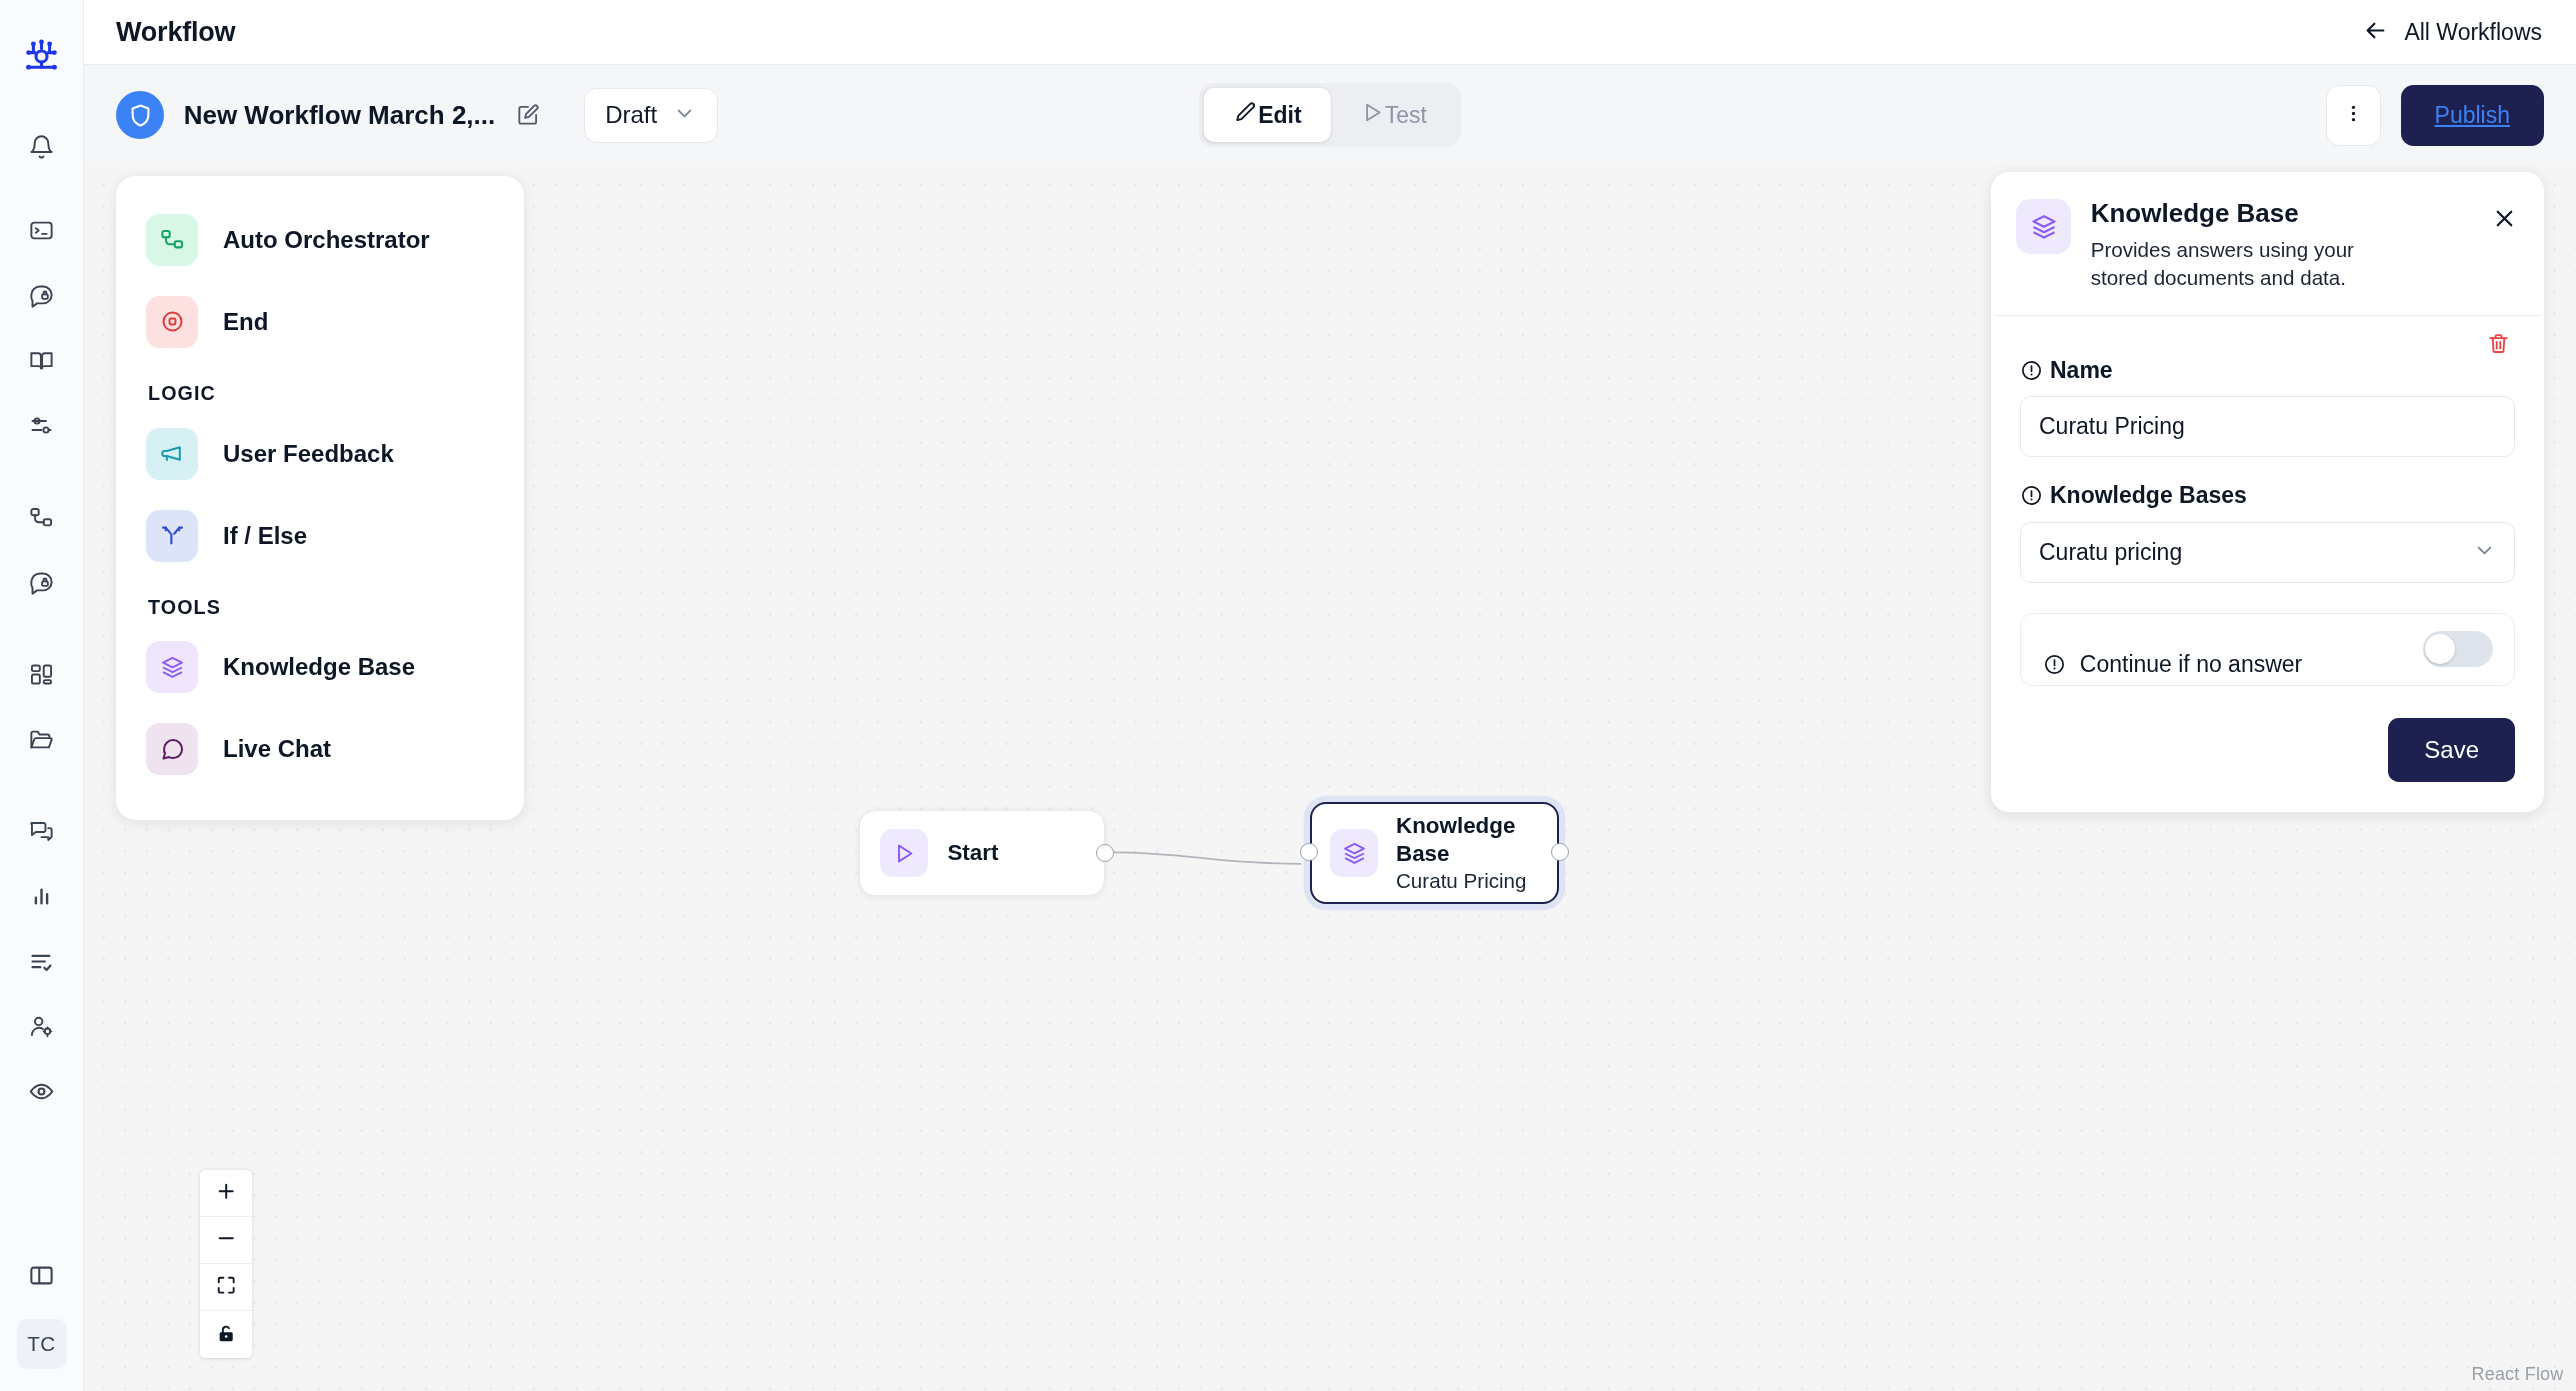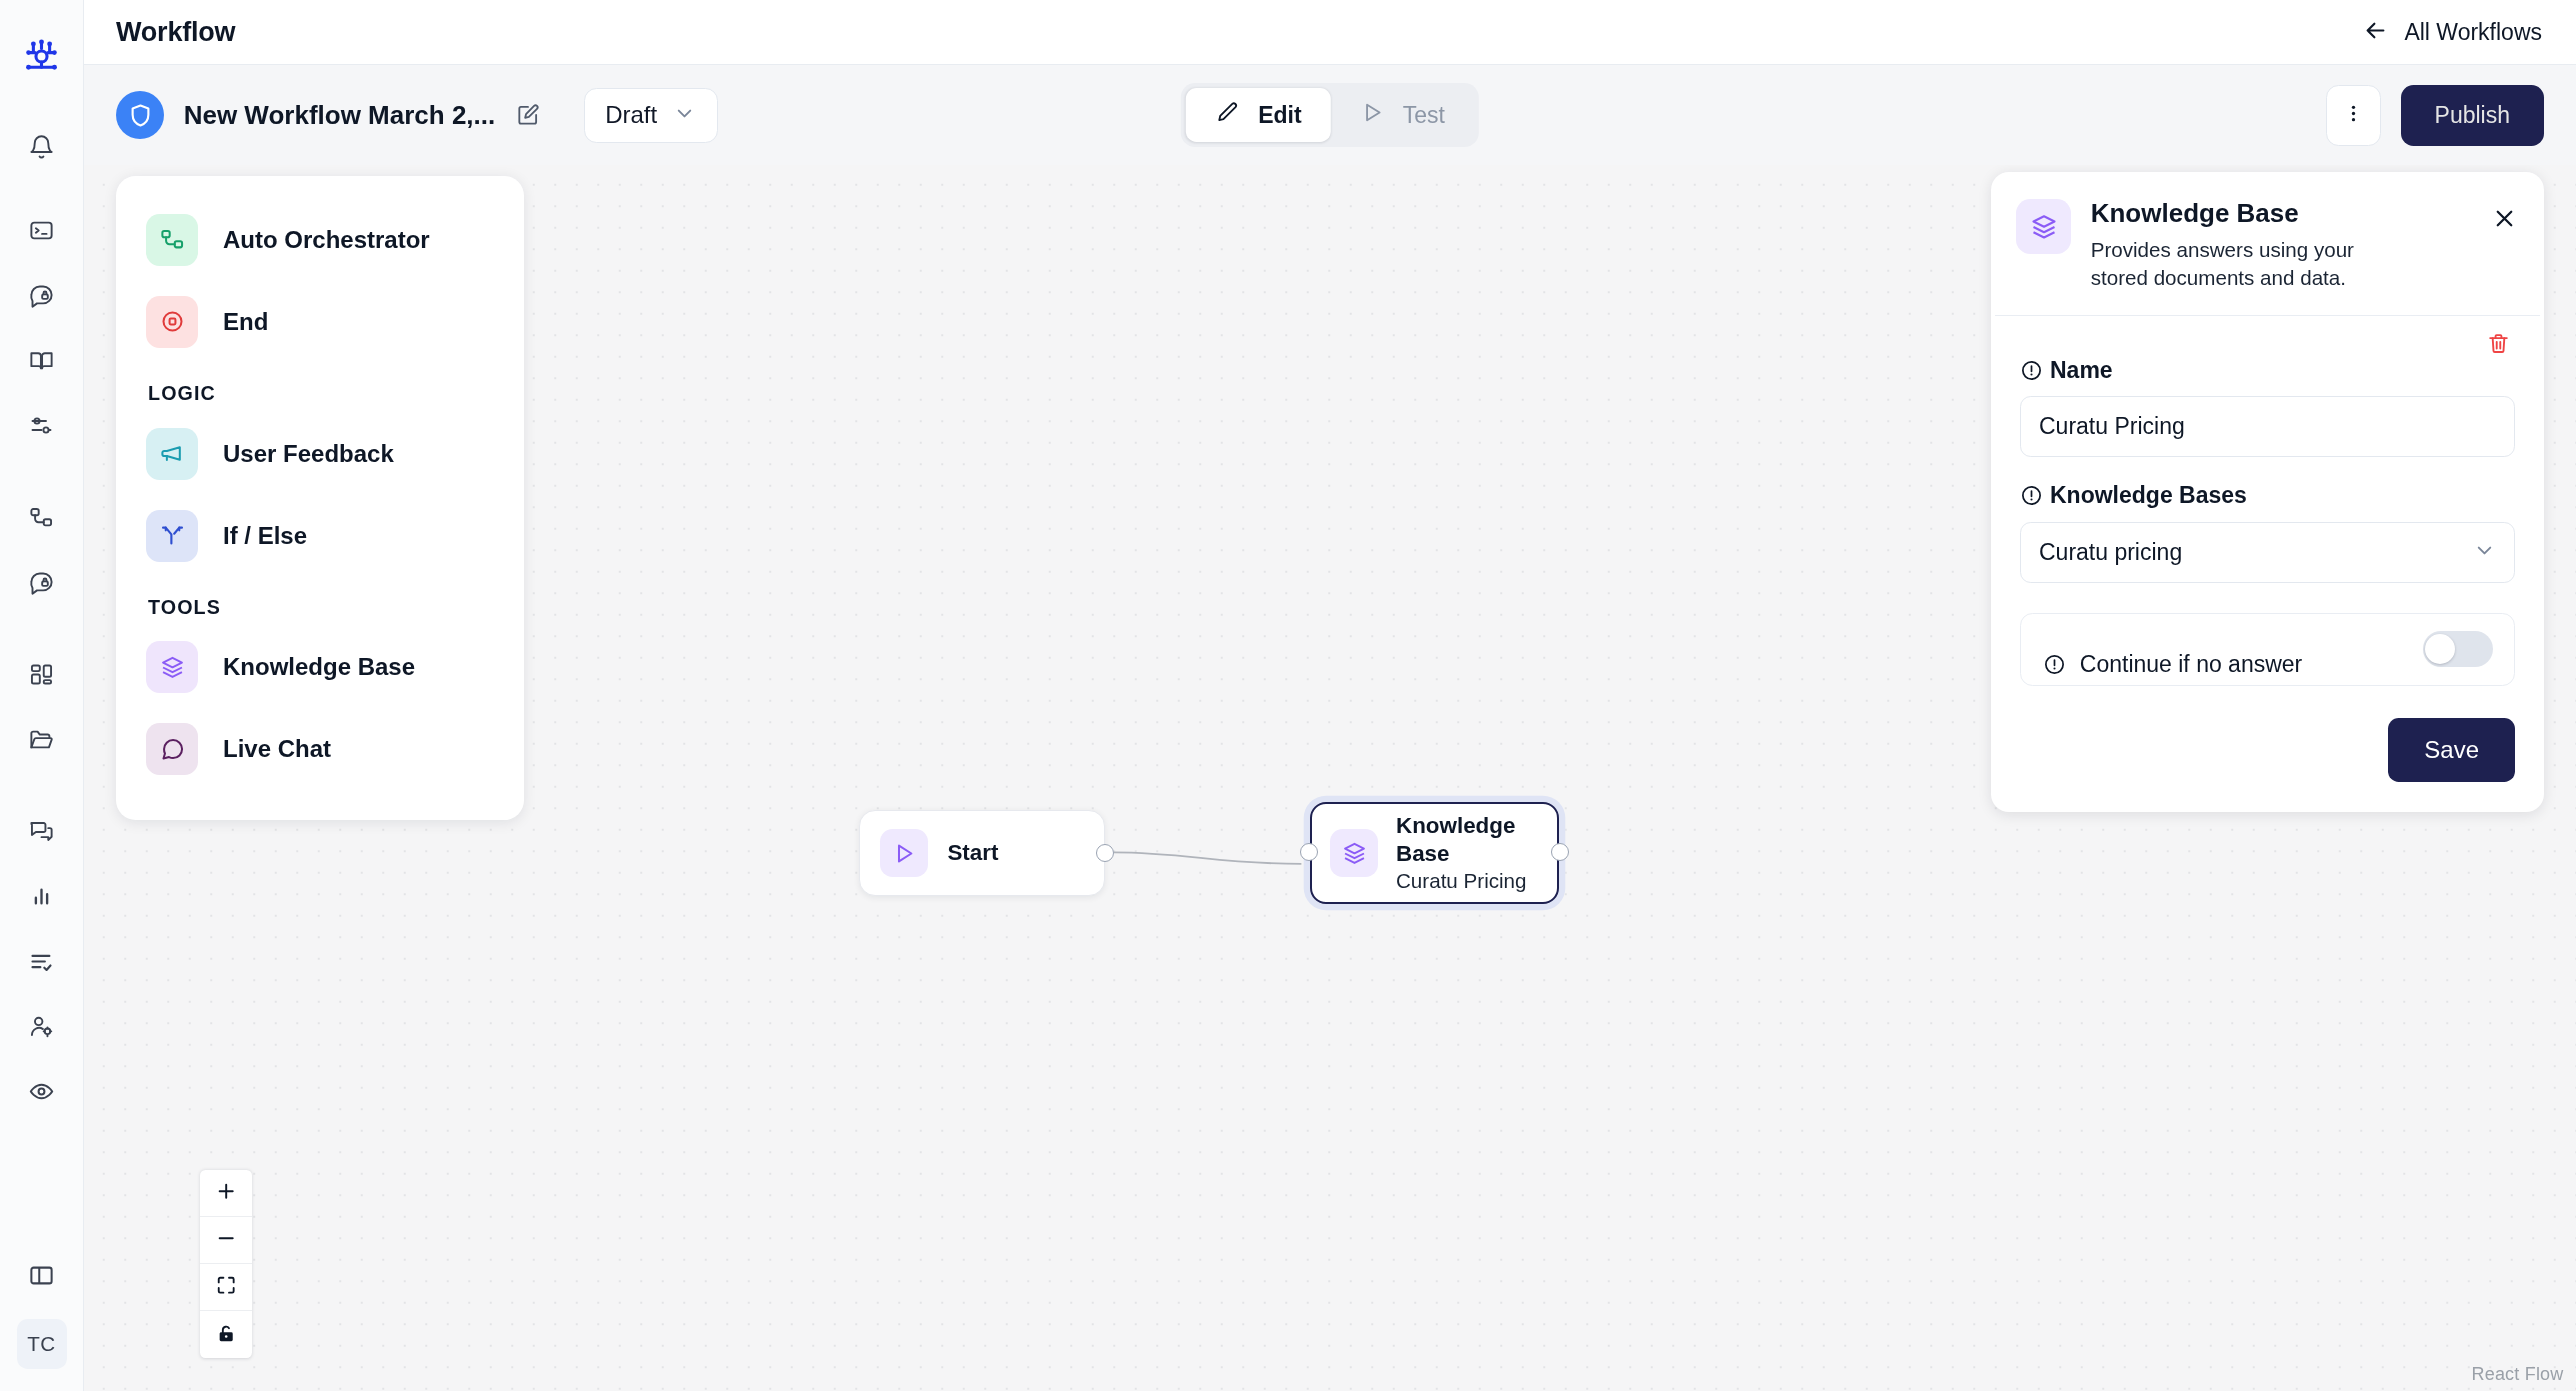--- a/index.html
+++ b/index.html
@@ -79,21 +79,21 @@
   .status-select .lbl { font-size: 24px; color: #111827; }
   .status-select svg { width: 23px; height: 23px; color: #7a8699; }
 
   .segmented {
     position: absolute; left: 50%; transform: translateX(-50%);
     height: 64px; background: #eceef2; border-radius: 14.3px;
     display: flex; align-items: center; padding: 5.4px;
   }
   .seg {
     height: 54px; border-radius: 10.7px; padding: 0 29px;
-    display: flex; align-items: center; gap: 18px; cursor: pointer;
+    display: flex; align-items: center; gap: 0; cursor: pointer;
     font-size: 23px; color: #8c96a6;
   }
   .seg svg { width: 25px; height: 25px; }
   .seg.active { background: #ffffff; color: #0e1726; font-weight: bold;
                  box-shadow: 0 0.9px 2.7px rgba(16,24,40,.12); }
 
   .tb-right { margin-left: auto; display: flex; align-items: center; gap: 19.7px; }
   .ai-assistant {
     height: 61px; background: #fff; border: 0.9px solid #e3e8ef; border-radius: 12.5px;
     display: flex; align-items: center; gap: 16px; padding: 0 16px 0 23px; cursor: pointer;
@@ -103,22 +103,22 @@
   .beta-pill {
     background: #e8edf7; color: #2b3445; font-size: 19px;
     border-radius: 894px; padding: 7.2px 19.7px; margin-left: 5.4px;
   }
   .kebab-btn {
     width: 55px; height: 61px; background:#fff; border:0.9px solid #e3e8ef;
     border-radius: 12.5px; display:flex; align-items:center; justify-content:center; cursor:pointer;
   }
   .kebab-btn svg { width: 23px; height: 23px; color: #0e1726; }
   .publish-btn {
-    height: 61px; background: #1e2150; color: #e5e5e5; border-radius: 12.5px;
-    display: flex; align-items: center; padding: 0 34px; font-size: 23px; cursor: pointer;
+    height: 61px; background: #1e2150; color: #3b82f6; border-radius: 12.5px;
+    display: flex; align-items: center; padding: 0 34px; font-size: 23px; cursor: pointer; text-decoration: underline;
   }
 
   
   .canvas {
     position: relative; flex: 1 1 auto; min-height: 0;
     background-color: #f5f5f6;
     background-image: radial-gradient(circle, #e2e3e6 1.3px, transparent 1.3px);
     background-size: 21.5px 21.5px; background-position: 9px 9px;
     overflow: hidden;
   }

